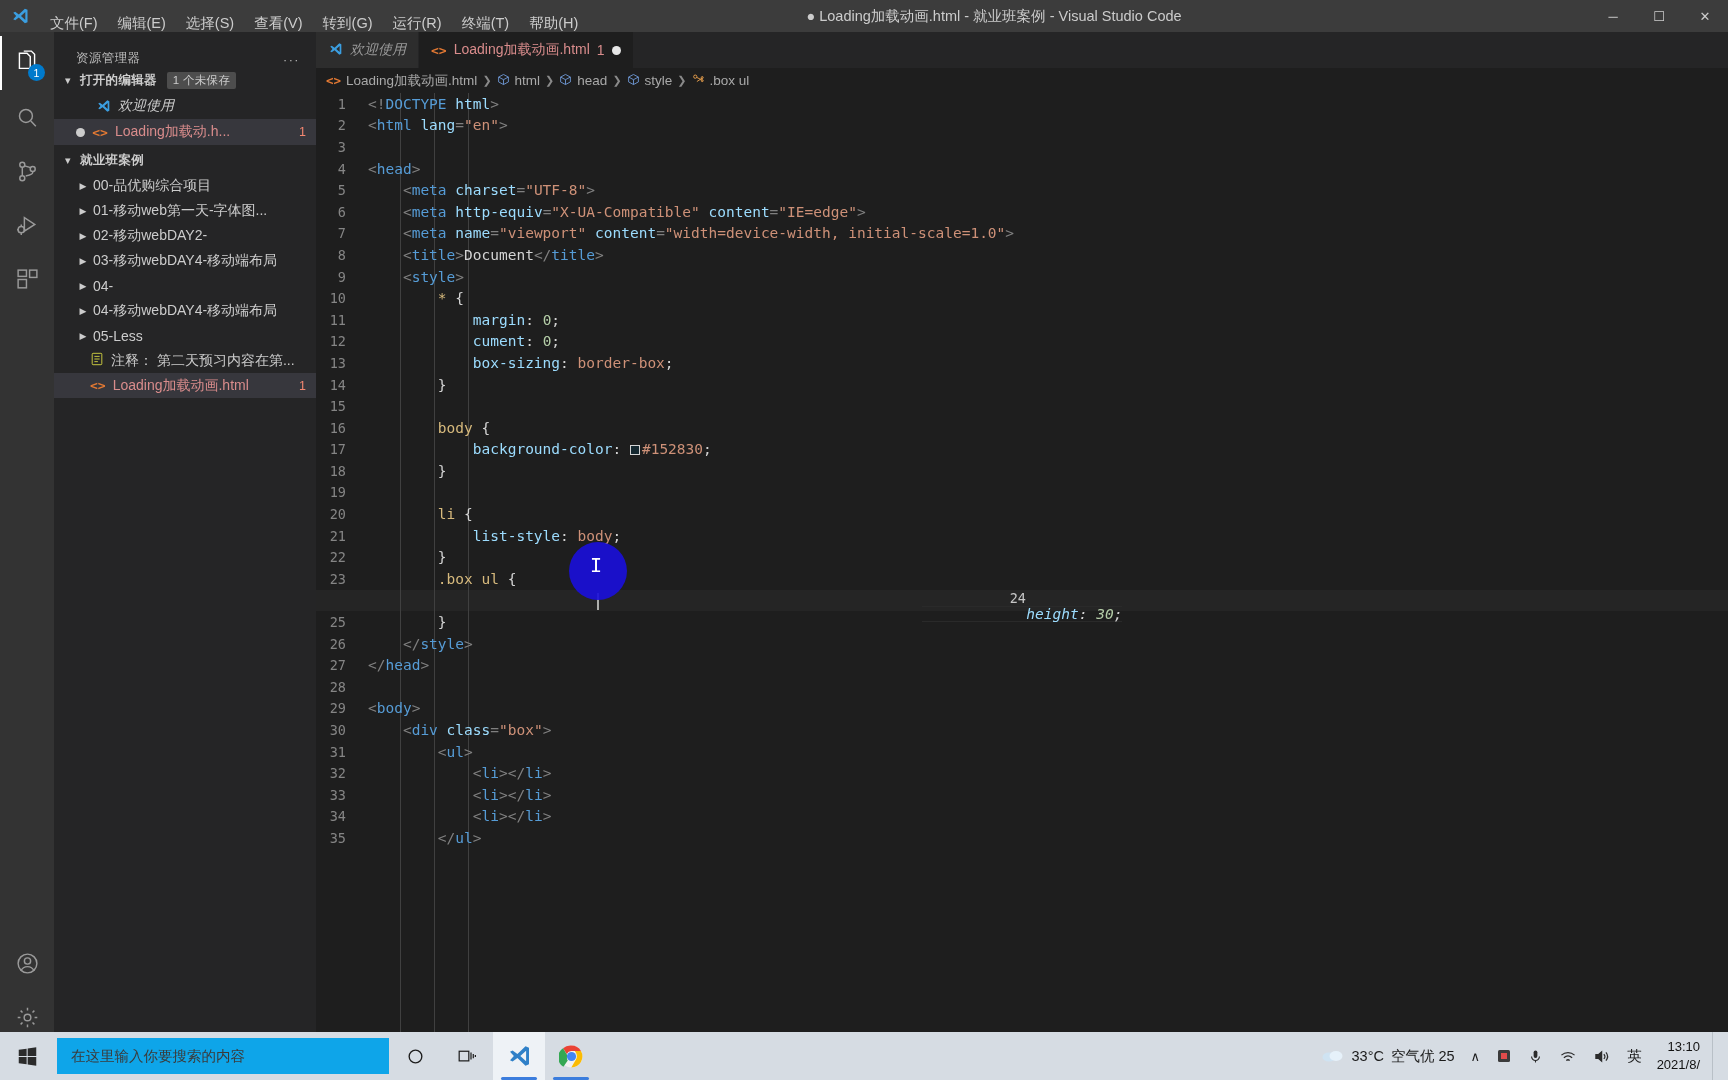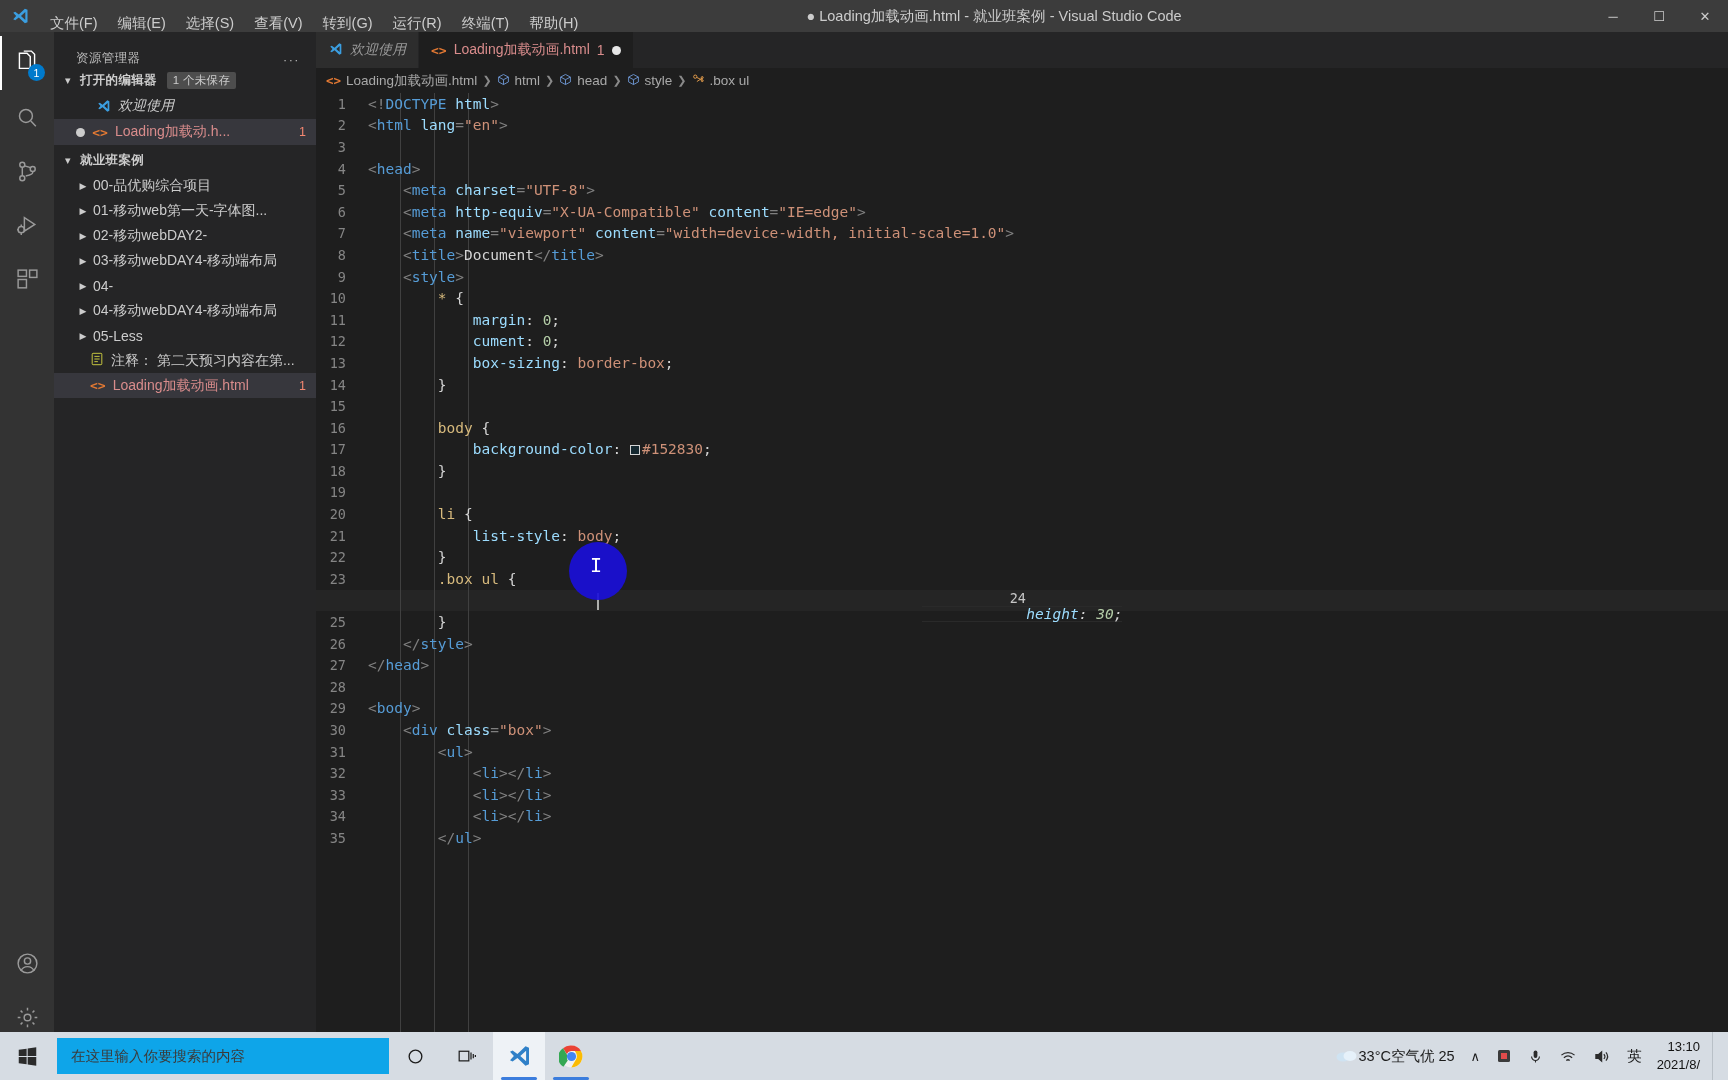--- a/index.html
+++ b/index.html
@@ -666,21 +666,21 @@
     <svg viewBox="0 0 24 24" width="25" height="25">
       <circle cx="12" cy="12" r="10.5" fill="#f1f1f1"></circle>
       <path d="M12 1.5A10.5 10.5 0 0 1 21.1 6.8H12a5.2 5.2 0 0 0-4.6 2.7L3.9 4.1A10.5 10.5 0 0 1 12 1.5z" fill="#ea4335"></path>
       <path d="M3.9 4.1 8.1 11a5.2 5.2 0 0 0 .3 4.9l-4.2 6A10.5 10.5 0 0 1 3.9 4.1z" fill="#34a853"></path>
       <path d="M21.1 6.8A10.5 10.5 0 0 1 12 22.5h-.2l4.5-7.7A5.2 5.2 0 0 0 17.2 12c0-2-.8-3.8-2.1-5.2z" fill="#fbbc05"></path>
       <circle cx="12" cy="12" r="4.4" fill="#4285f4"></circle>
     </svg>
   </div>
 
   <div id="tray">
-    <div class="tray-item" style="">
+    <div class="tray-item" style="gap:7px;">
       <span>
         <svg viewBox="0 0 24 18" width="24" height="18">
             <ellipse cx="8" cy="11" rx="6.5" ry="4.6" fill="#cfe3f2"></ellipse>
             <ellipse cx="15" cy="10" rx="6.5" ry="5" fill="#e6f1fa"></ellipse>
           </svg>
       </span>
       <span>33°C</span>
       <span>空气优 25</span>
     </div>
     <div class="tray-item" style="font-size:13px;">∧</div>

